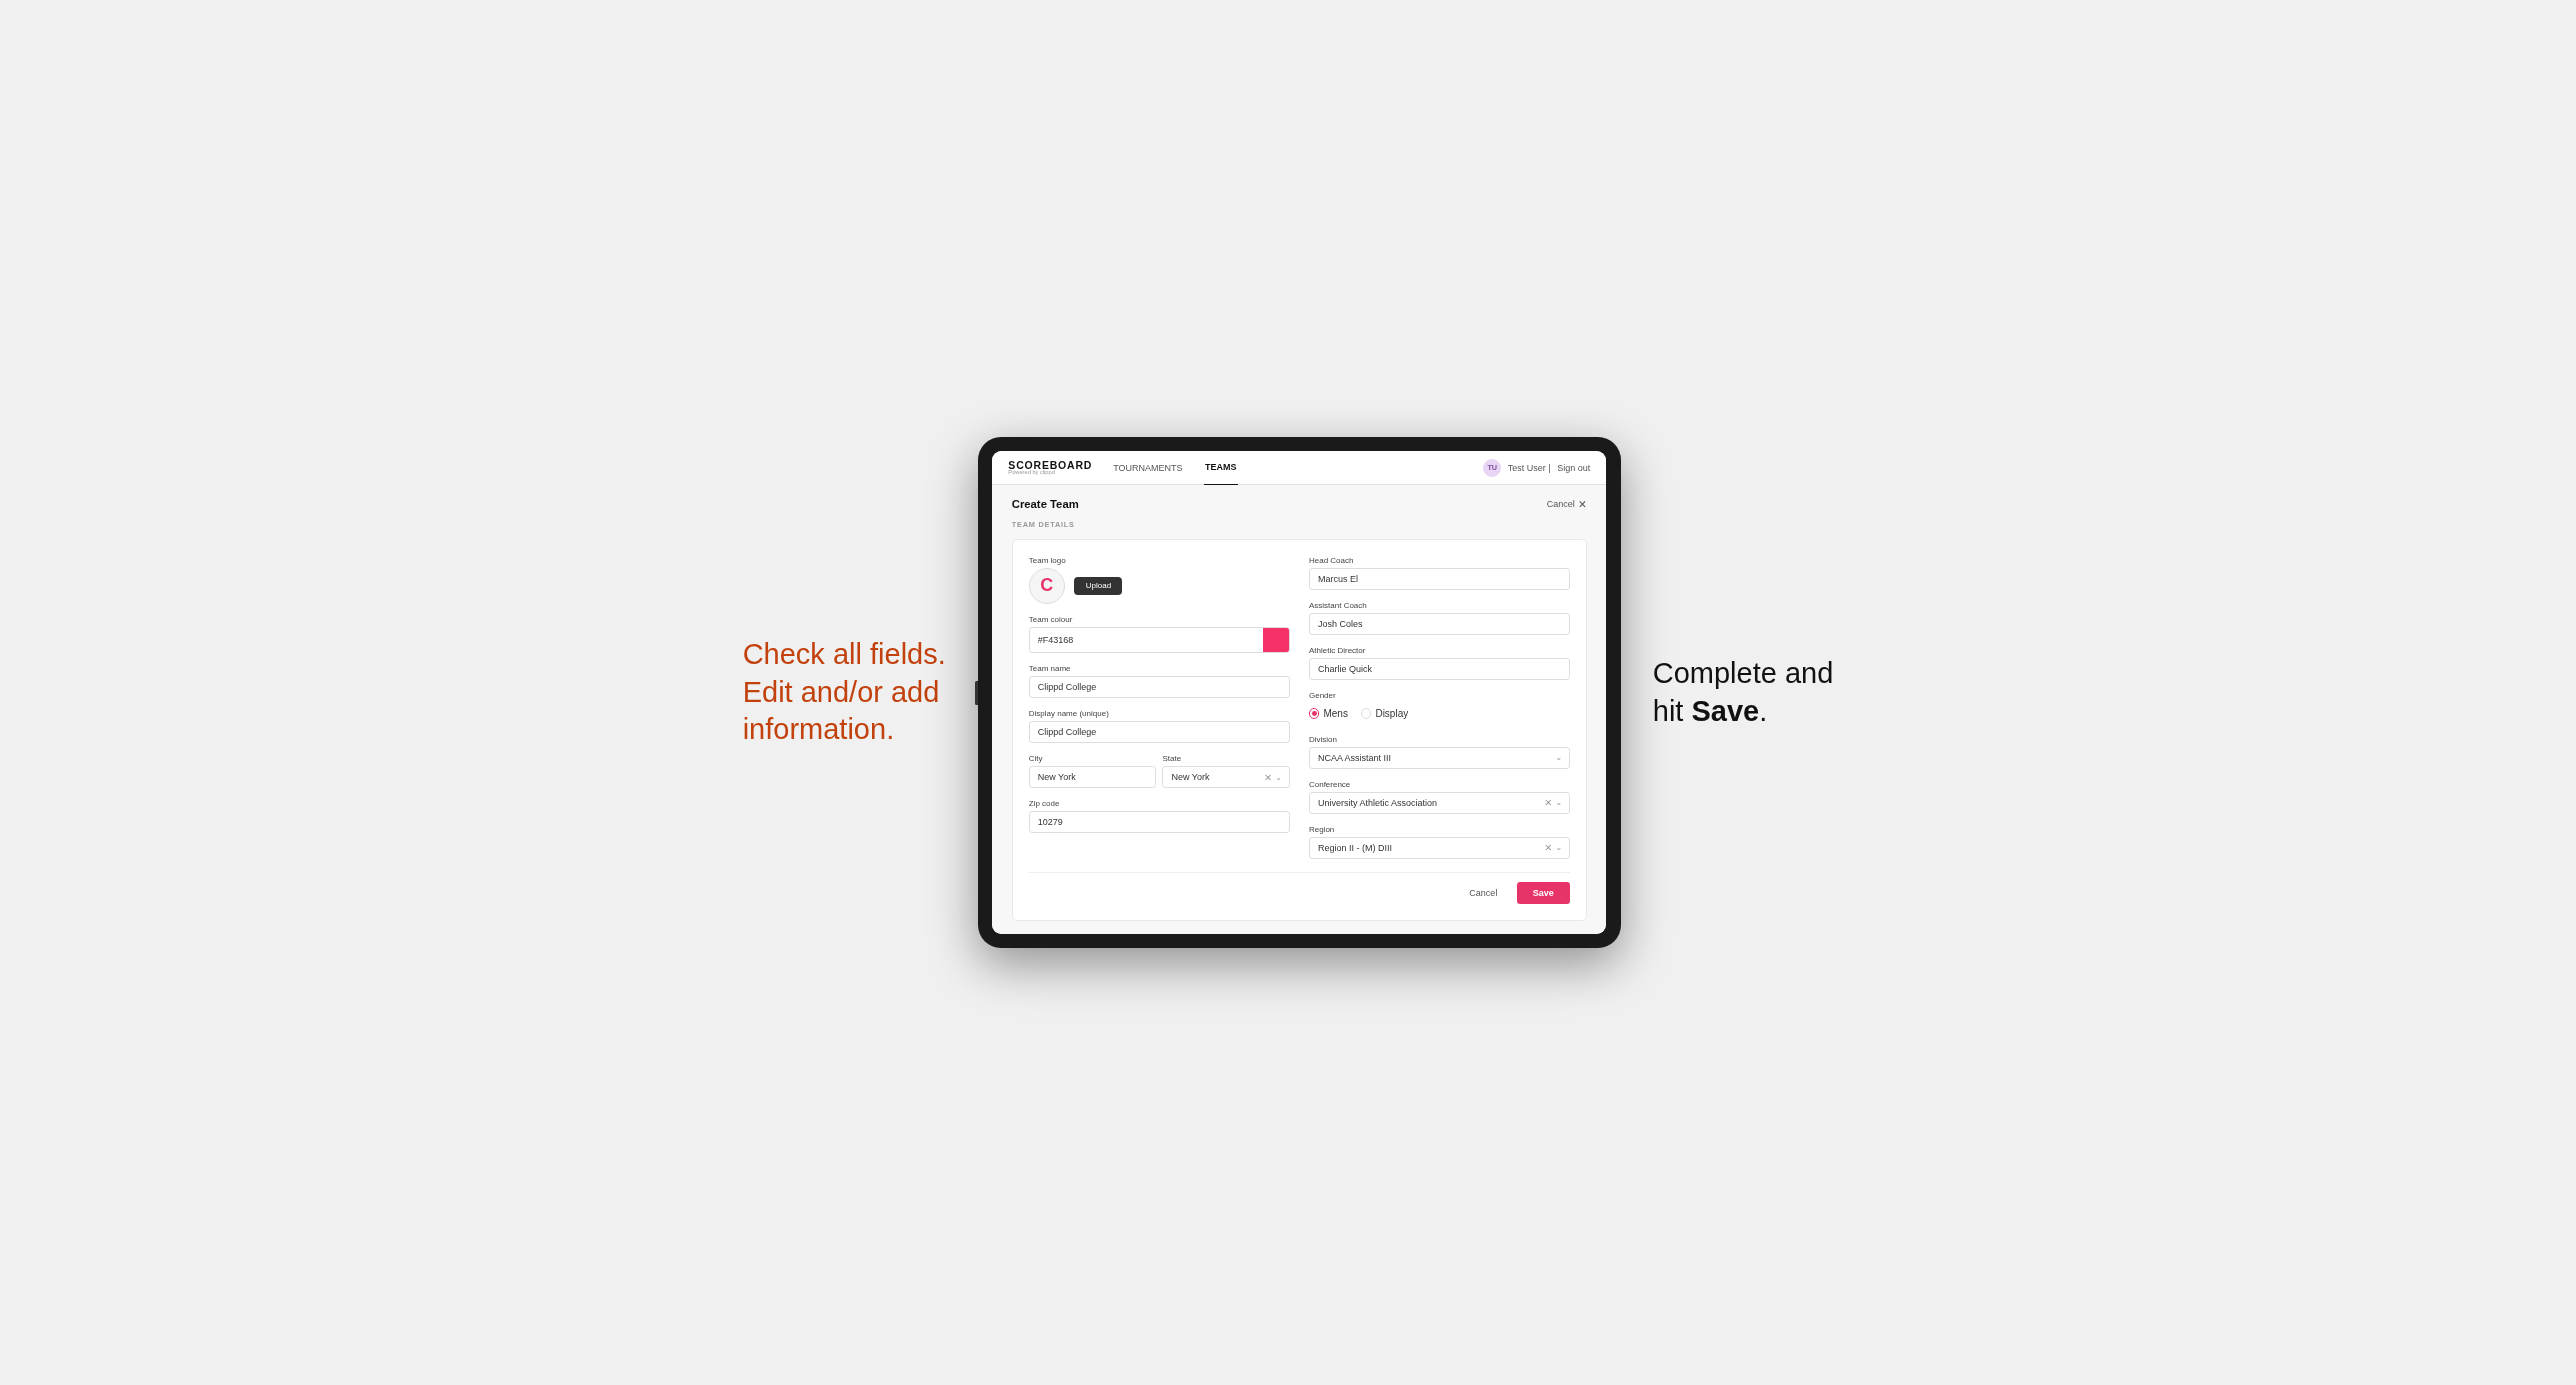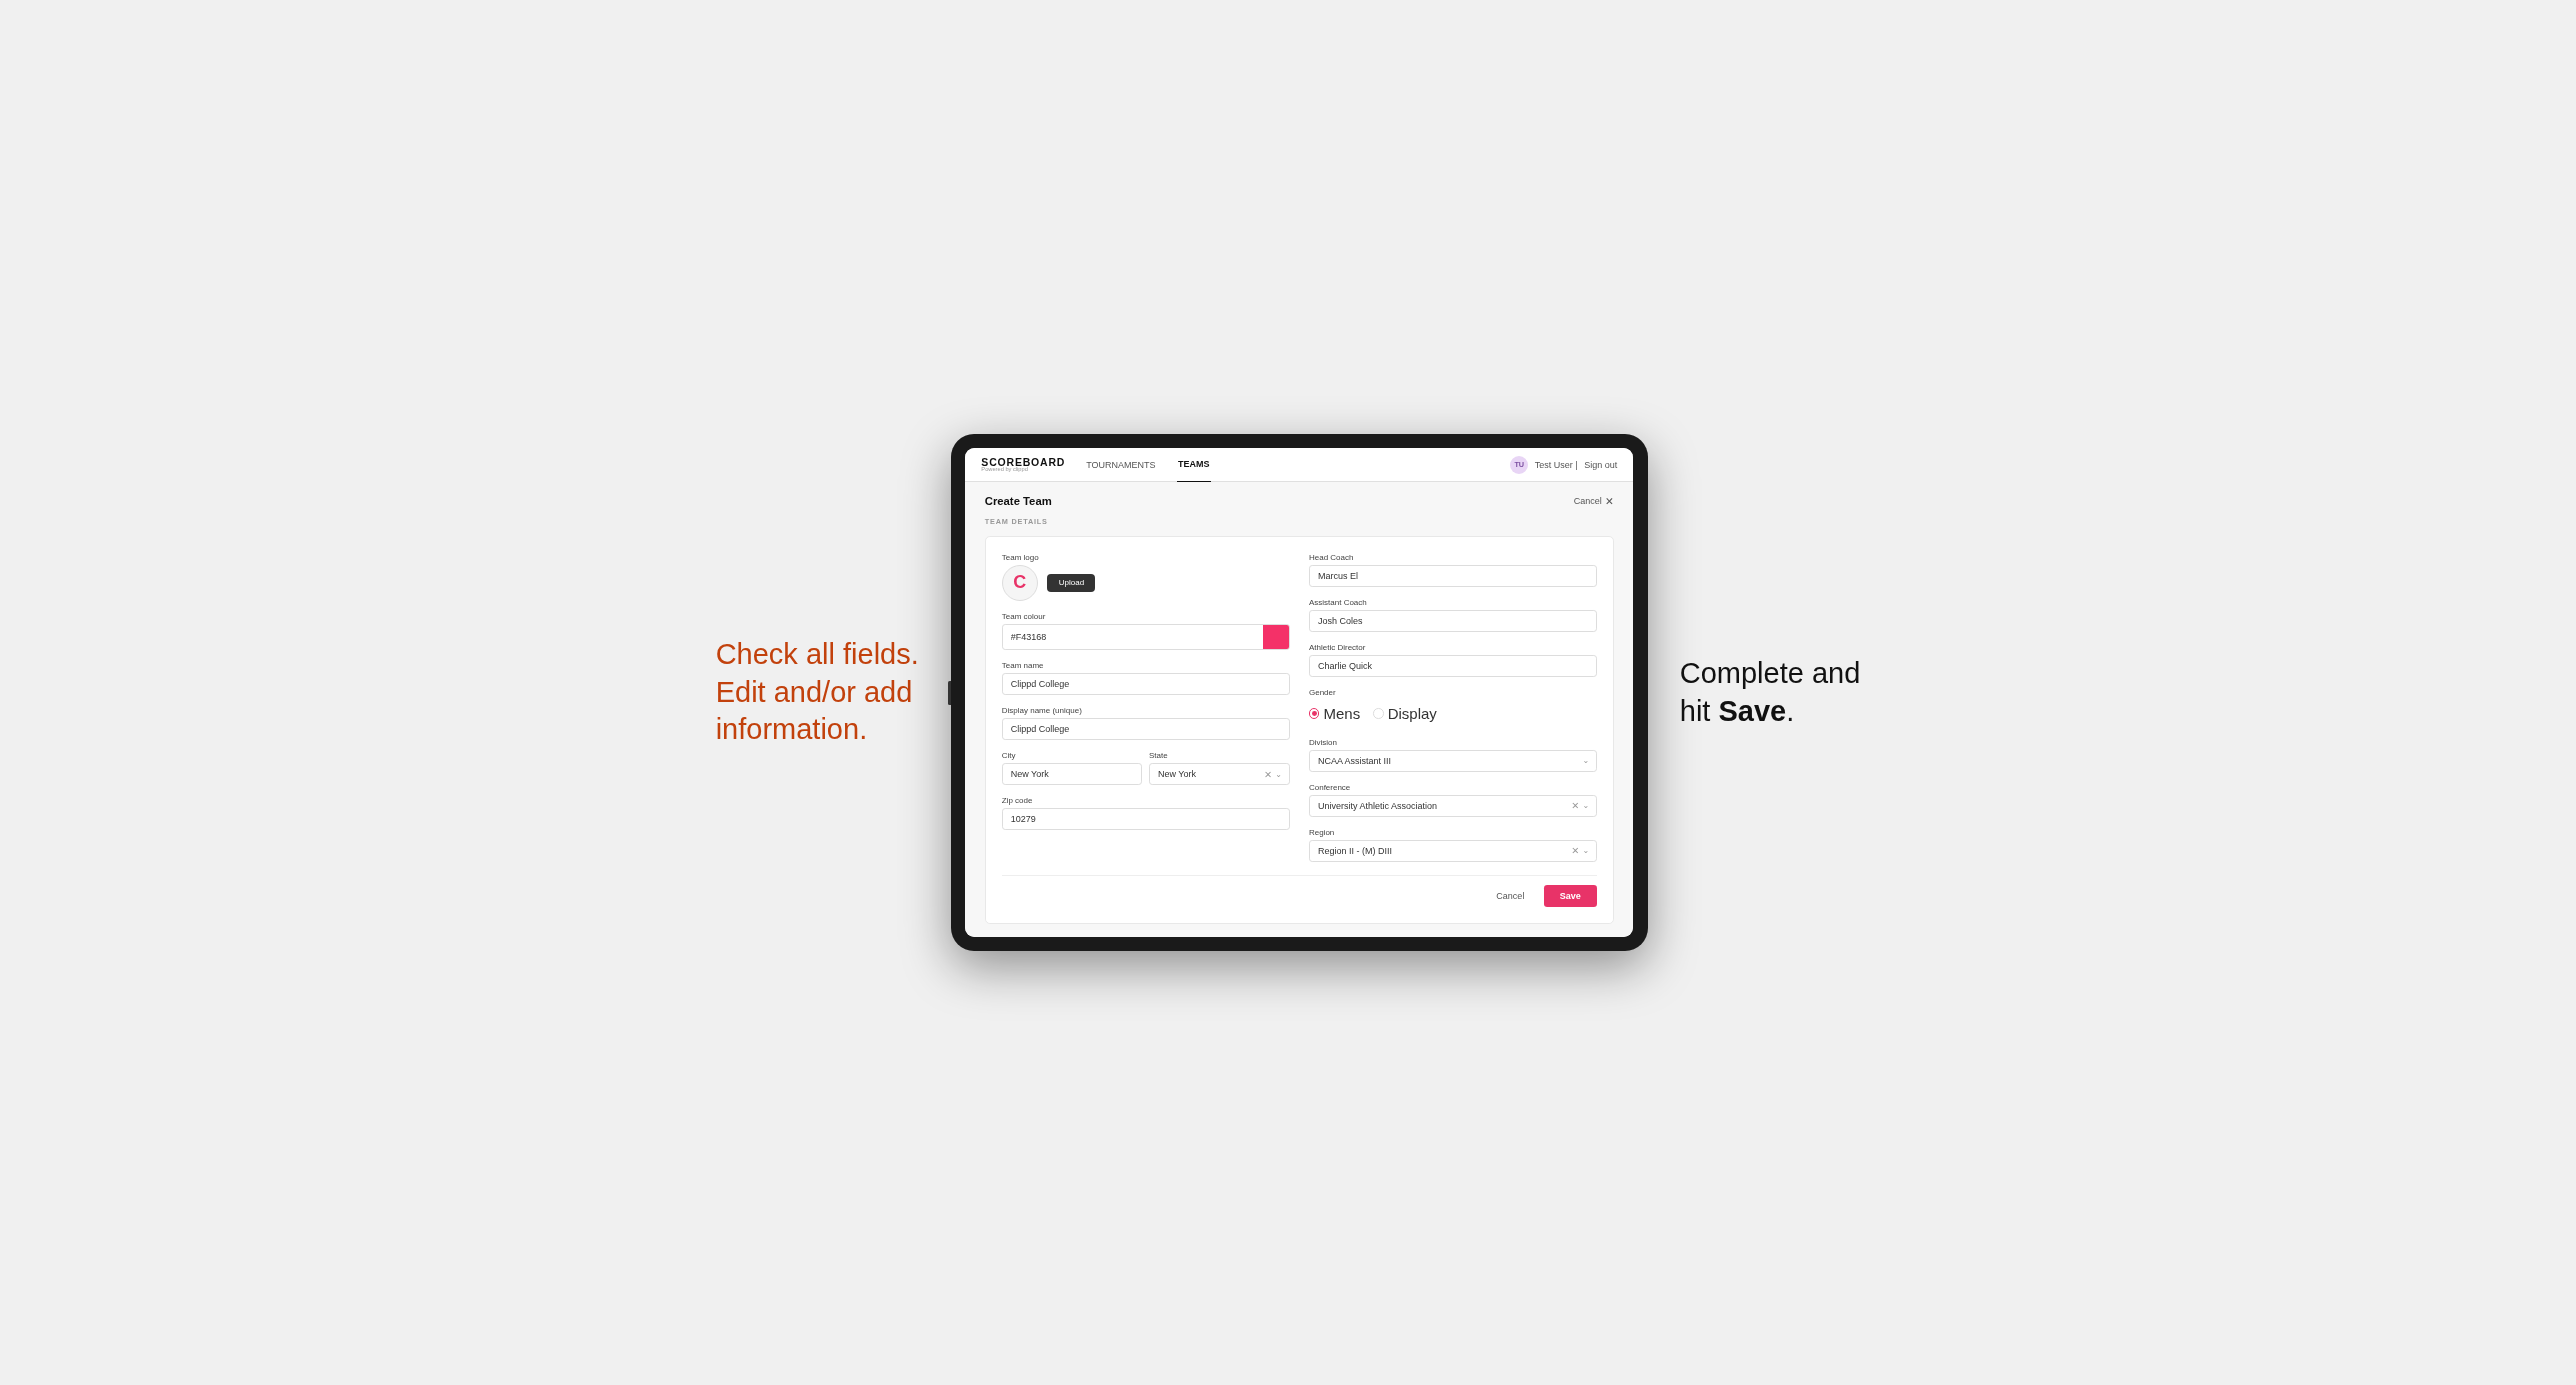--- a/index.html
+++ b/index.html
@@ -22,21 +22,21 @@
       position: relative;
     }
 
     .tablet-frame {
       background: #1a1a1a;
       border-radius: 23px;
       padding: 14.6px;
       box-shadow: 0 16px 49px rgba(0,0,0,0.4);
       flex-shrink: 0;
       position: relative;
-      width: 697px;
+      width: 643px;
     }
 
     .tablet-screen {
       background: #fff;
       border-radius: 9.7px;
       overflow: hidden;
       position: relative;
     }
 
     
@@ -281,21 +281,21 @@
       display: flex;
       gap: 13px;
       align-items: center;
       padding: 4.9px 0;
     }
 
     .radio-option {
       display: flex;
       align-items: center;
       gap: 4px;
-      font-size: 15px;
+      font-size: 10px;
       color: #333;
       cursor: pointer;
     }
 
     .radio-circle {
       width: 10.5px;
       height: 10.5px;
       border-radius: 50%;
       border: 1.6px solid #ddd;
       display: flex;

